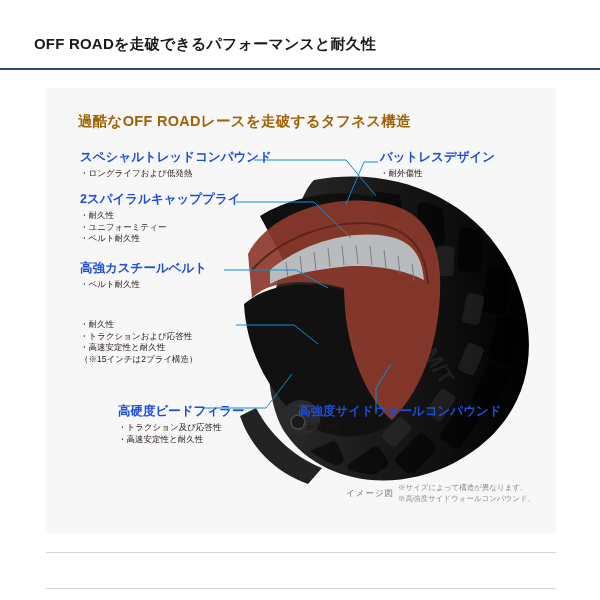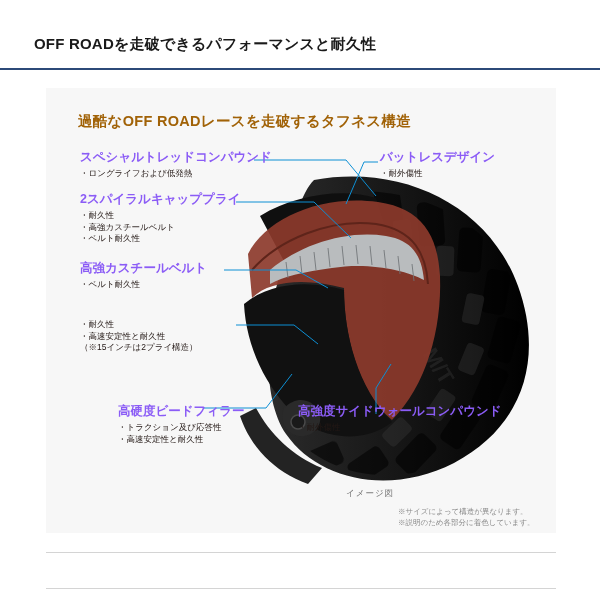--- a/index.html
+++ b/index.html
@@ -57,21 +57,21 @@
     letter-spacing: 0.3px;
   }
 
   
   .callout {
     position: absolute;
   }
   .callout .head {
     font-size: 12.5px;
     font-weight: bold;
-    color: #8b5cf6;
+    color: #1d4ed8;
     line-height: 15px;
     white-space: nowrap;
   }
   .callout .bullets {
     margin: 3px 0 0 0;
     padding: 0;
     list-style: none;
   }
   .callout .bullets li {
     font-size: 8.5px;
@@ -116,21 +116,20 @@
     top: 400px;
     font-size: 8.5px;
     color: #6e6e6e;
     letter-spacing: 1px;
   }
   .notes {
     position: absolute;
     left: 352px;
     top: 394px;
     text-align: left;
-    margin-top: 24px;
   }
   .notes div {
     font-size: 7.5px;
     line-height: 11px;
     color: #8a8a8a;
     white-space: nowrap;
   }
 
   
   .rule {
@@ -257,35 +256,36 @@
     <div class="head">スペシャルトレッドコンパウンド</div>
     <ul class="bullets">
       <li>・ロングライフおよび低発熱</li>
     </ul>
   </div>
 
   <div class="callout" id="c-spiral">
     <div class="head">2スパイラルキャッププライ</div>
     <ul class="bullets">
       <li>・耐久性</li>
-      <li>・高強カスチールベルト</li>
+      <li>・ユニフォーミティー</li>
       <li>・ベルト耐久性</li>
     </ul>
   </div>
 
   <div class="callout" id="c-steel">
     <div class="head">高強カスチールベルト</div>
     <ul class="bullets">
       <li>・ベルト耐久性</li>
     </ul>
   </div>
 
   <div class="callout" id="c-ply">
     <ul class="bullets">
       <li>・耐久性</li>
+      <li>・トラクションおよび応答性</li>
       <li>・高速安定性と耐久性</li>
       <li>（※15インチは2プライ構造）</li>
     </ul>
   </div>
 
   <div class="callout" id="c-bead">
     <div class="head">高硬度ビードフィラー</div>
     <ul class="bullets">
       <li>・トラクション及び応答性</li>
       <li>・高速安定性と耐久性</li>
@@ -302,18 +302,18 @@
   <div class="callout" id="c-sidewall">
     <div class="head">高強度サイドウォールコンパウンド</div>
     <ul class="bullets">
       <li>・耐外傷性</li>
     </ul>
   </div>
 
   <div class="img-caption">イメージ図</div>
   <div class="notes">
     <div>※サイズによって構造が異なります。</div>
-    <div>※説明のため各部分に着色しています。</div>
+    <div>※高強度サイドウォールコンパウンド。</div>
   </div>
 </div>
 
 <div class="rule" id="rule-1"></div>
 <div class="rule" id="rule-2"></div>
 
 </body></html>

